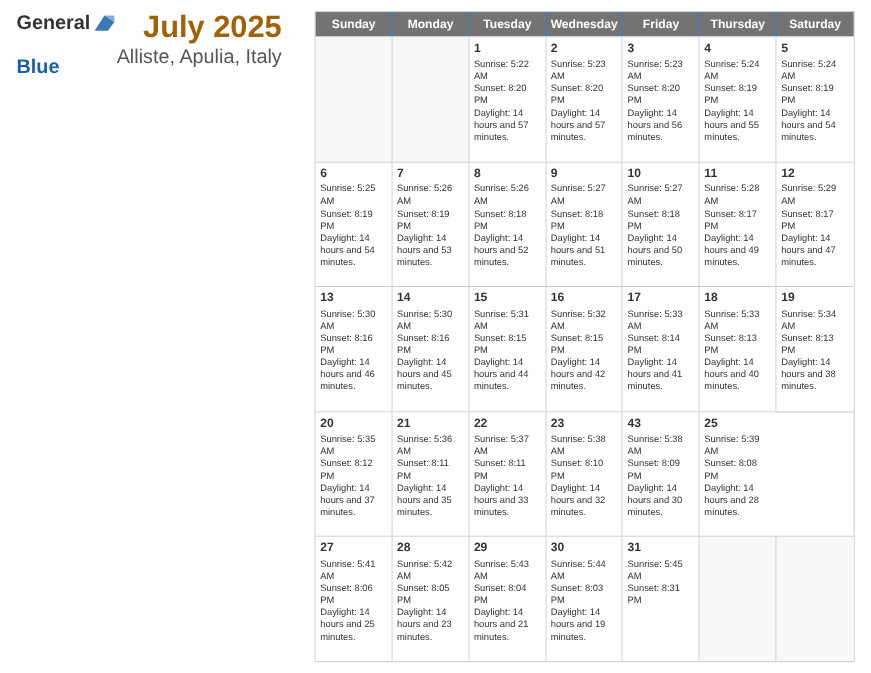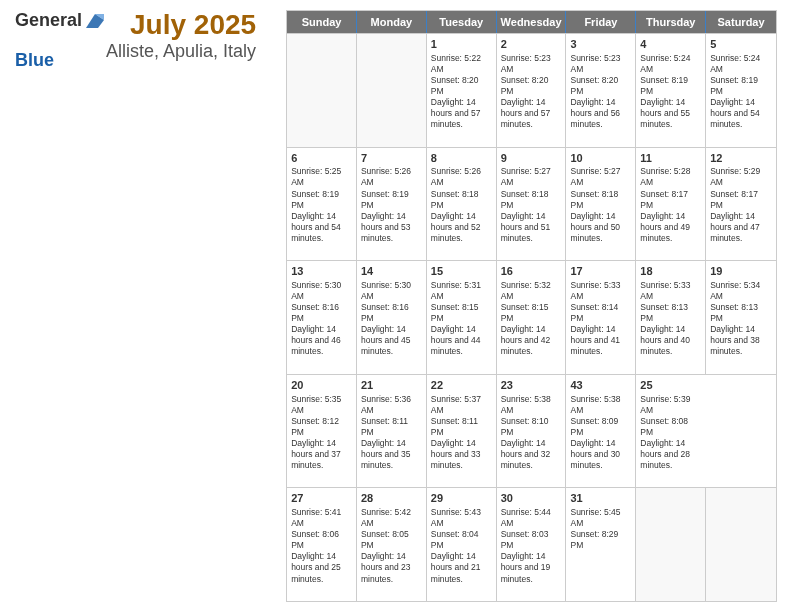--- a/index.html
+++ b/index.html
@@ -325,20 +325,20 @@
           </div>
           <div class="cal-cell">
             <span class="day-num">30</span>
             <span class="cell-line">Sunrise: 5:44 AM</span>
             <span class="cell-line">Sunset: 8:03 PM</span>
             <span class="cell-line">Daylight: 14 hours and 19 minutes.</span>
           </div>
           <div class="cal-cell">
             <span class="day-num">31</span>
             <span class="cell-line">Sunrise: 5:45 AM</span>
-            <span class="cell-line">Sunset: 8:29 PM</span>
+            <span class="cell-line">Sunset: 8:31 PM</span>
           </div>
           <div class="cal-cell empty"></div>
           <div class="cal-cell empty"></div>
         </div>
       </div>
   </div>
 </div>
 
 </body></html>

